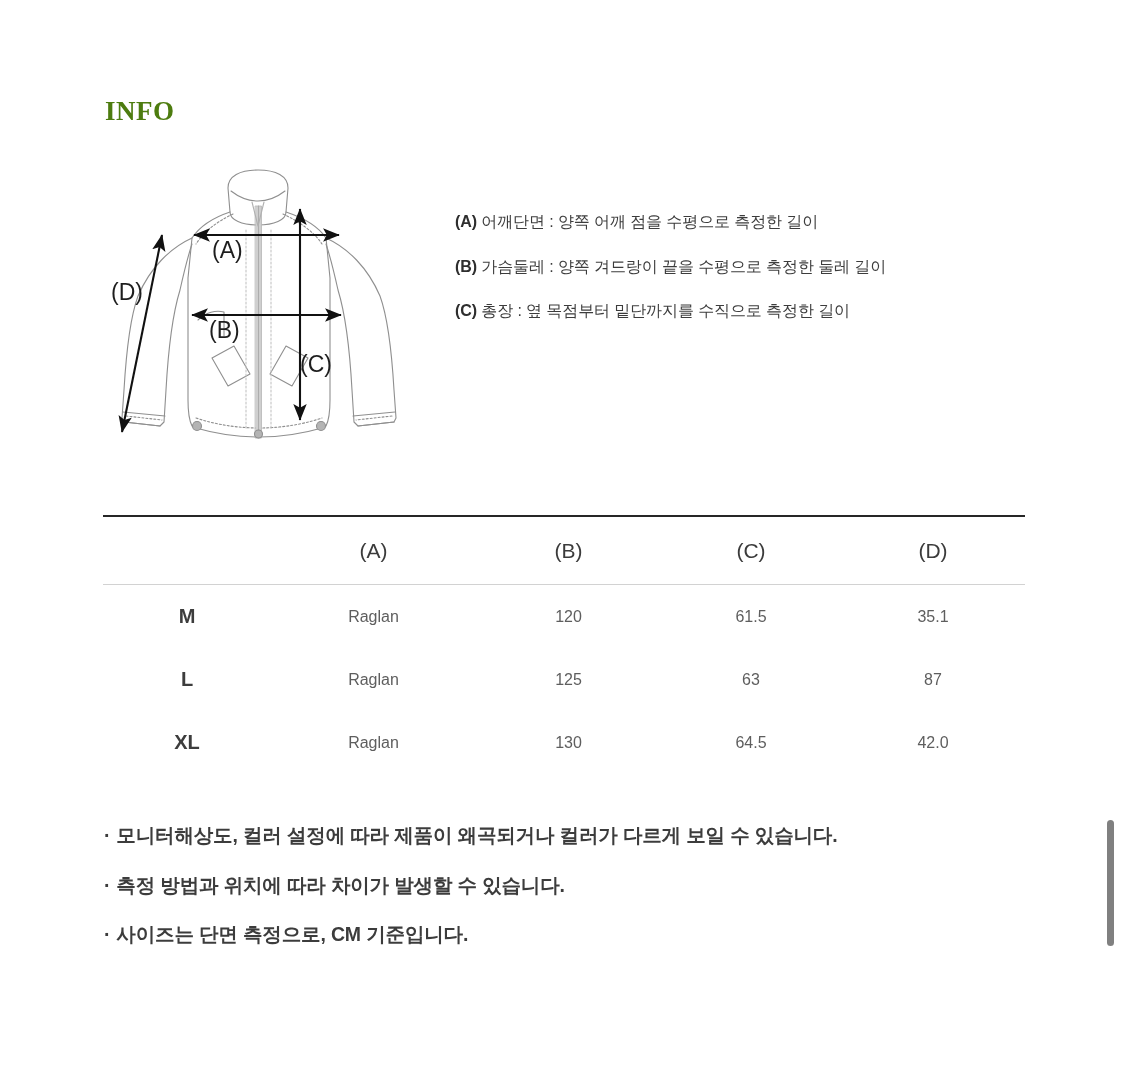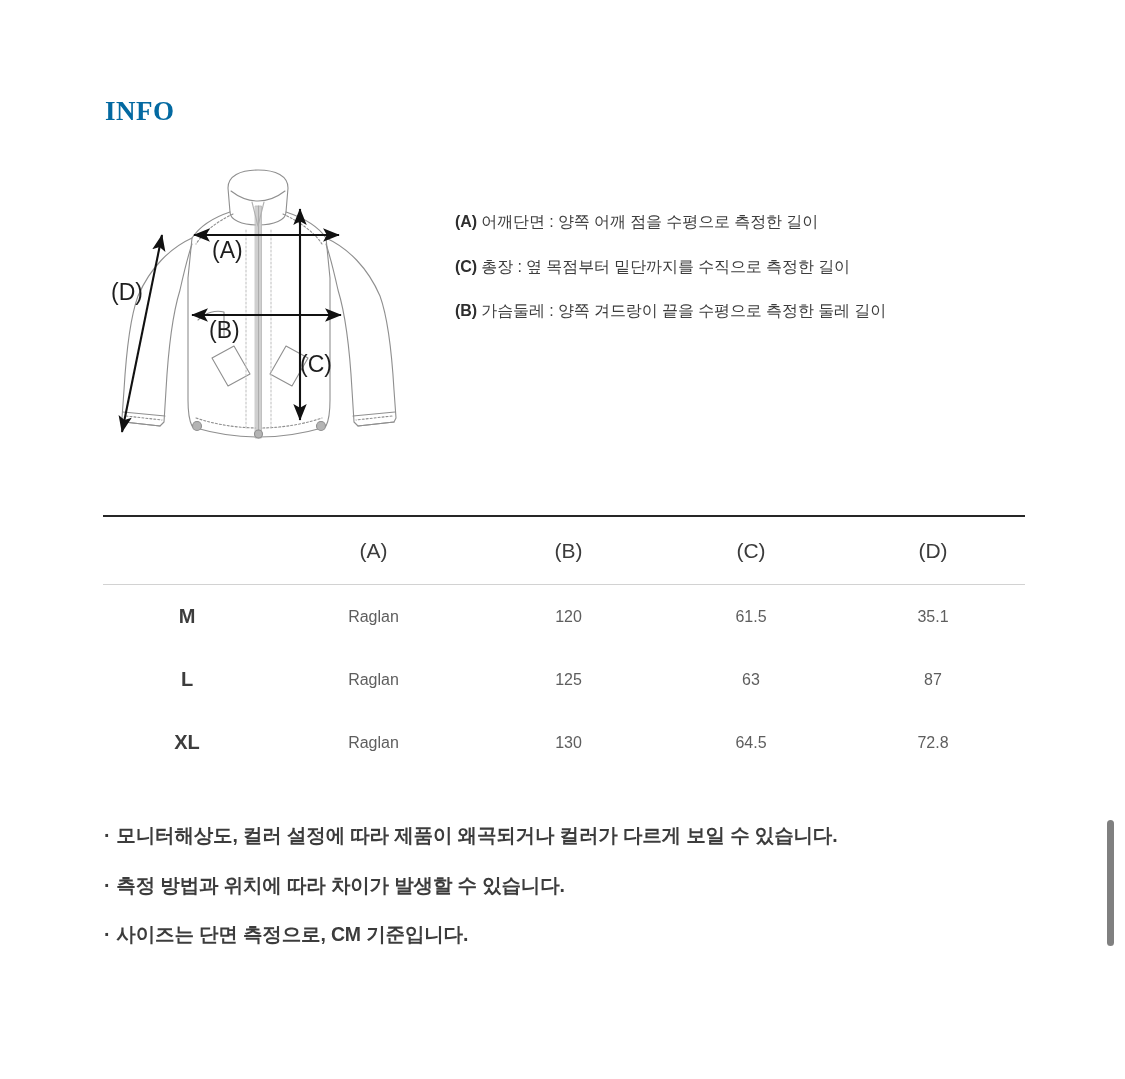--- a/index.html
+++ b/index.html
@@ -20,21 +20,21 @@
 
   
   .info-heading {
     position: absolute;
     left: 105px;
     top: 98px;
     font-family: "Liberation Serif", "DejaVu Serif", serif;
     font-size: 27px;
     font-weight: bold;
     letter-spacing: 0.5px;
-    color: #0369a1;
+    color: #4d7c0f;
     line-height: 1;
   }
 
   
   .diagram {
     position: absolute;
     left: 100px;
     top: 160px;
     width: 330px;
     height: 300px;
@@ -218,24 +218,24 @@
     <text x="200" y="212" font-family="Liberation Sans, sans-serif" font-size="23" fill="#1e1e1e">(C)</text>
     <text x="11" y="140" font-family="Liberation Sans, sans-serif" font-size="23" fill="#1e1e1e">(D)</text>
   </svg>
 </div>
 
 <div class="legend">
   <div class="legend-row">
     <span class="legend-tag">(A)</span><span> 어깨단면 : 양쪽 어깨 점을 수평으로 측정한 길이</span>
   </div>
   <div class="legend-row">
+    <span class="legend-tag">(B)</span><span> 가슴둘레 : 양쪽 겨드랑이 끝을 수평으로 측정한 둘레 길이</span>
+  </div>
+  <div class="legend-row">
     <span class="legend-tag">(C)</span><span> 총장 : 옆 목점부터 밑단까지를 수직으로 측정한 길이</span>
-  </div>
-  <div class="legend-row">
-    <span class="legend-tag">(B)</span><span> 가슴둘레 : 양쪽 겨드랑이 끝을 수평으로 측정한 둘레 길이</span>
   </div>
 </div>
 
 <table class="size-table">
   <thead>
     <tr>
       <th class="col-size"></th>
       <th class="col-a">(A)</th>
       <th class="col-b">(B)</th>
       <th class="col-c">(C)</th>
@@ -255,21 +255,21 @@
       <td class="col-a">Raglan</td>
       <td class="col-b">125</td>
       <td class="col-c">63</td>
       <td class="col-d">87</td>
     </tr>
     <tr>
       <td class="col-size">XL</td>
       <td class="col-a">Raglan</td>
       <td class="col-b">130</td>
       <td class="col-c">64.5</td>
-      <td class="col-d">72.8</td>
+      <td class="col-d">42.0</td>
     </tr>
   </tbody>
 </table>
 
 <div class="notes">
   <div class="note-row">
     <span class="note-bullet">·</span><span>모니터해상도, 컬러 설정에 따라 제품이 왜곡되거나 컬러가 다르게 보일 수 있습니다.</span>
   </div>
   <div class="note-row">
     <span class="note-bullet">·</span><span>측정 방법과 위치에 따라 차이가 발생할 수 있습니다.</span>

